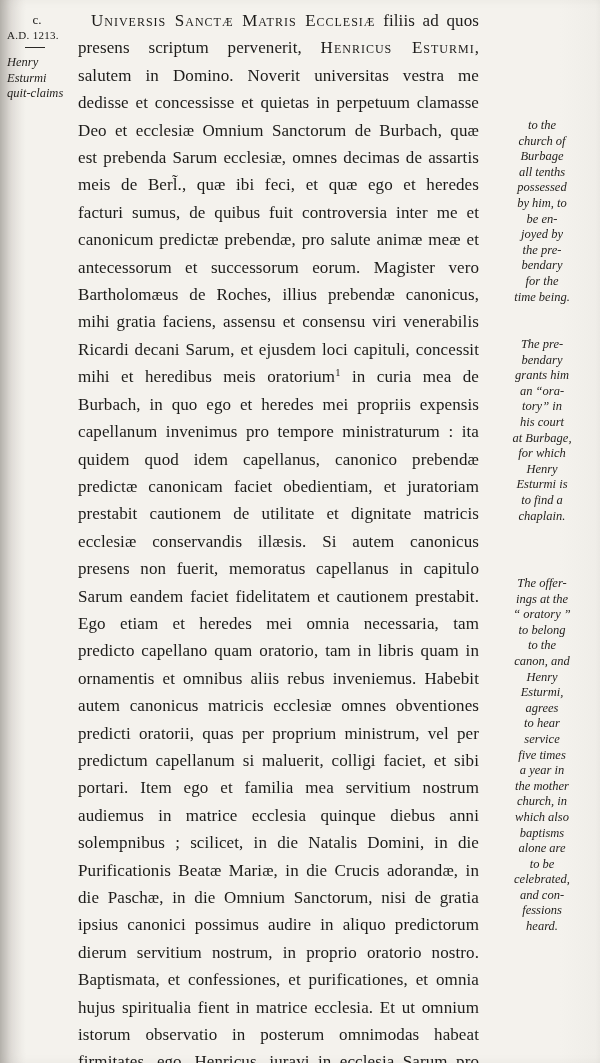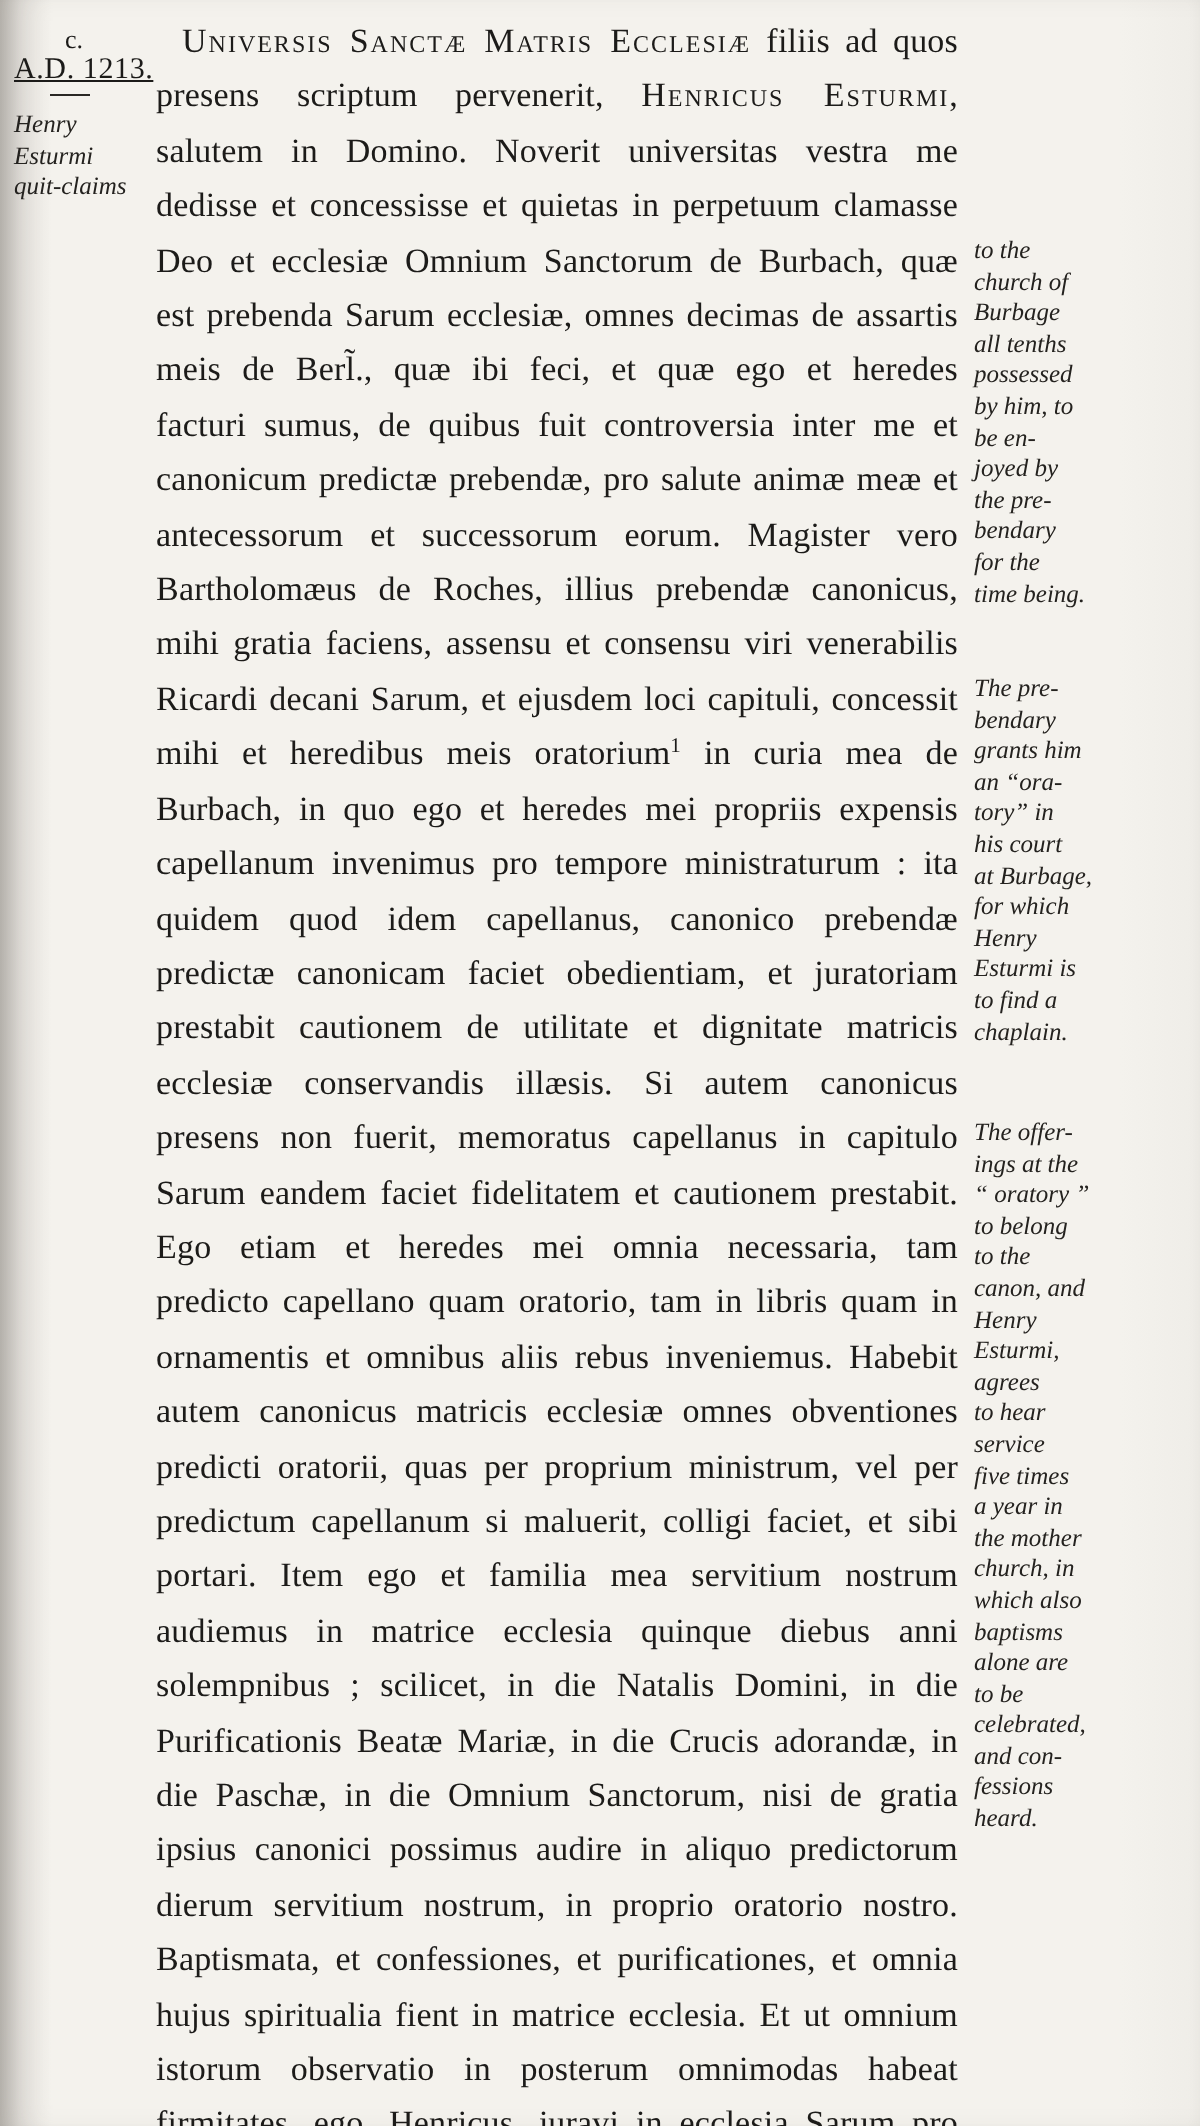--- a/index.html
+++ b/index.html
@@ -30,25 +30,24 @@
     width: 68px;
     text-align: left;
   }
   .circa {
     font-size: 13px;
     text-align: center;
     width: 60px;
     line-height: 14px;
   }
   .date {
-    font-size: 15px;
+    font-size: 11px;
     line-height: 16px;
     letter-spacing: 0.3px;
     white-space: nowrap;
-    text-decoration: underline;
   }
   .rule {
     width: 20px;
     border-top: 1.6px solid #2a2825;
     margin: 4px 0 7px 18px;
     height: 0;
   }
   .side-note, .note {
     font-size: 12.5px;
     line-height: 15.6px;
@@ -83,24 +82,24 @@
     vertical-align: 6px;
   }
 
   
   .right-margin {
     position: absolute;
     left: 487px;
     top: 0;
     width: 110px;
   }
-  .note { position: absolute; left: 0; width: 110px; }
+  .note { position: absolute; left: 0; width: 110px; text-align: center; }
   .n1 { top: 118px; }
   .n2 { top: 337px; }
-  .n3 { top: 559px; }
+  .n3 { top: 576px; }
 </style>
 </head>
 <body>
 
 <div class="page">
 
   <aside class="left-margin">
     <div class="circa">c.</div>
     <div class="date">A.D. 1213.</div>
     <div class="rule"></div>

